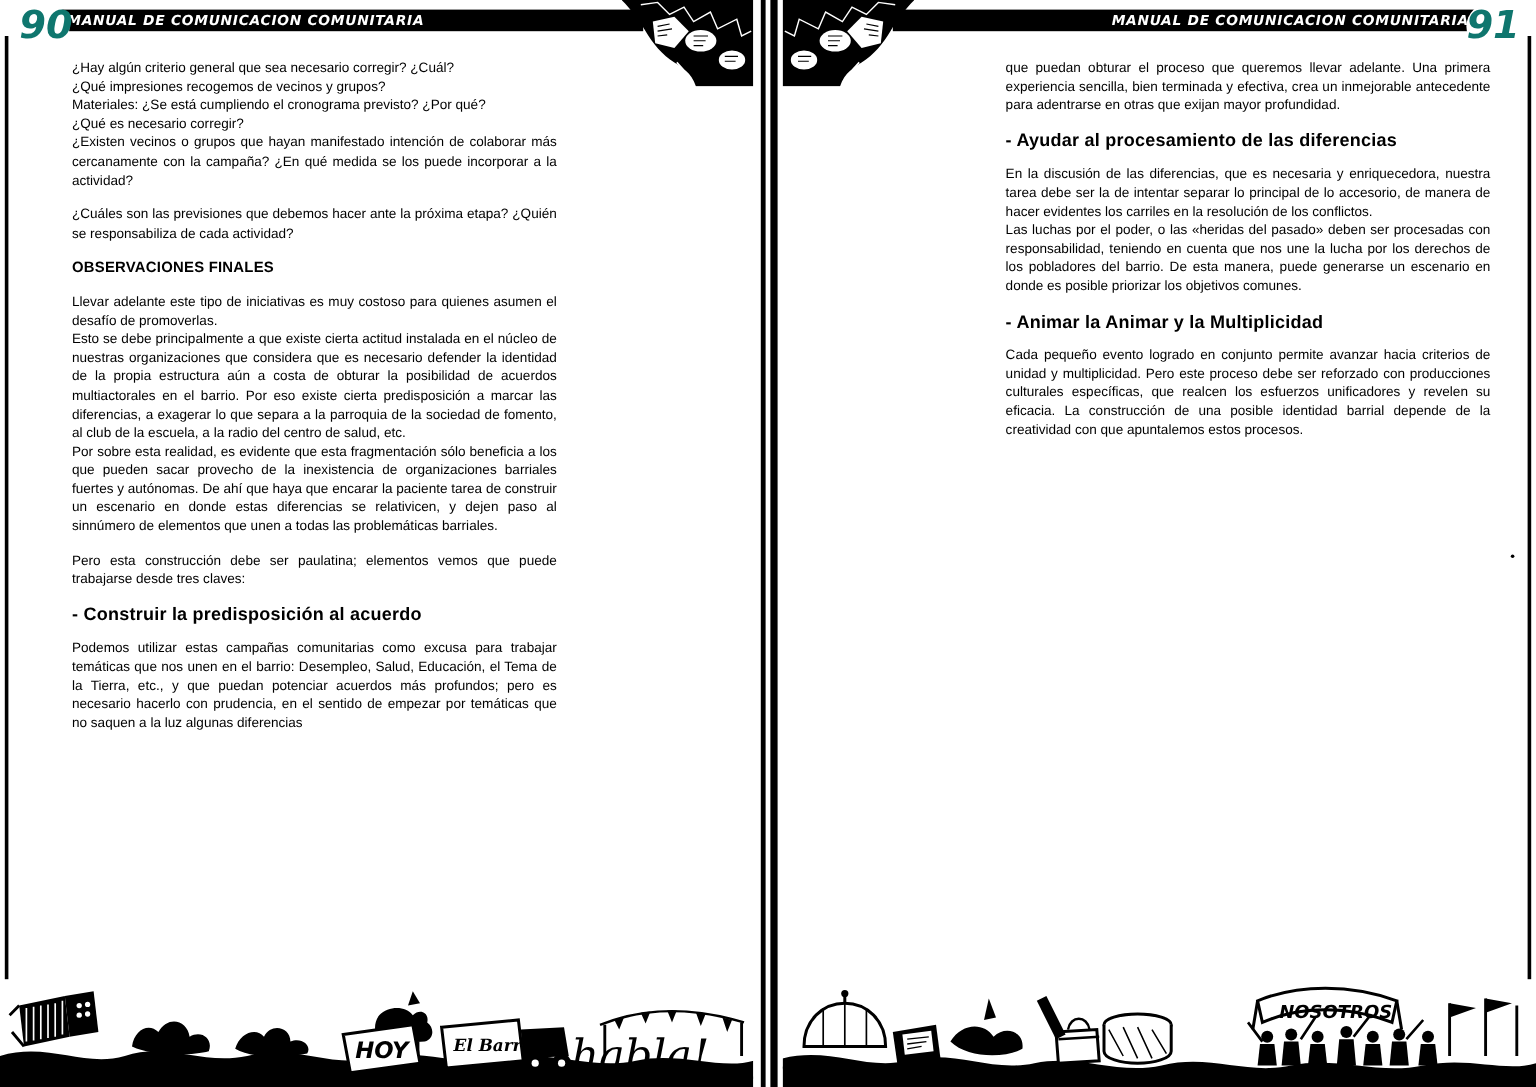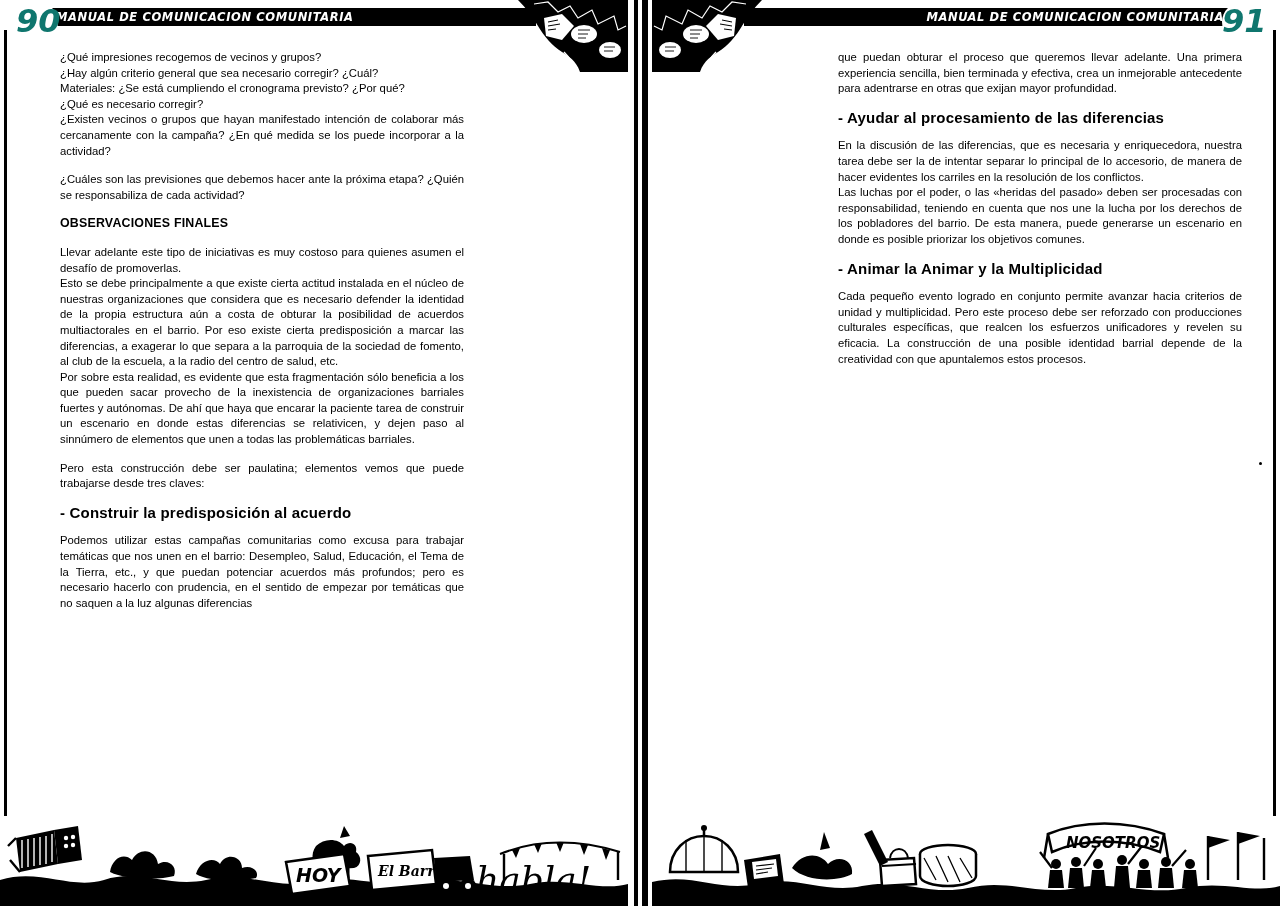--- a/index.html
+++ b/index.html
@@ -186,22 +186,22 @@
         <ellipse cx="66" cy="34" rx="13" ry="9" fill="#fff"></ellipse>
         <path d="M60 30 L72 30 M60 34 L70 34 M60 38 L68 38" stroke="#000" stroke-width="0.9"></path>
         <ellipse cx="92" cy="50" rx="11" ry="8" fill="#fff"></ellipse>
         <path d="M86 47 L97 47 M86 51 L95 51" stroke="#000" stroke-width="0.9"></path>
         <path d="M46 52 C52 58 56 64 58 72" stroke="#fff" stroke-width="1.4" fill="none"></path>
       </svg>
     </div>
 
     <div class="col col-left">
 
+      <p class="tight">¿Hay algún criterio general que sea necesario corregir? ¿Cuál?</p>
       <p class="tight">¿Qué impresiones recogemos de vecinos y grupos?</p>
-      <p class="tight">¿Hay algún criterio general que sea necesario corregir? ¿Cuál?</p>
       <p class="tight">Materiales: ¿Se está cumpliendo el cronograma previsto? ¿Por qué?</p>
       <p class="tight">¿Qué es necesario corregir?</p>
       <p class="block">¿Existen vecinos o grupos que hayan manifestado intención de colaborar más cercanamente con la campaña? ¿En qué medida se los puede incorporar a la actividad?</p>
 
       <p class="block">¿Cuáles son las previsiones que debemos hacer ante la próxima etapa? ¿Quién se responsabiliza de cada actividad?</p>
 
       <h2 class="section">OBSERVACIONES FINALES</h2>
 
       <p class="tight">Llevar adelante este tipo de iniciativas es muy costoso para quienes asumen el desafío de promoverlas.</p>
       <p class="tight">Esto se debe principalmente a que existe cierta actitud instalada en el núcleo de nuestras organizaciones que considera que es necesario defender la identidad de la propia estructura aún a costa de obturar la posibilidad de acuerdos multiactorales en el barrio. Por eso existe cierta predisposición a marcar las diferencias, a exagerar lo que separa a la parroquia de la sociedad de fomento, al club de la escuela, a la radio del centro de salud, etc.</p>

